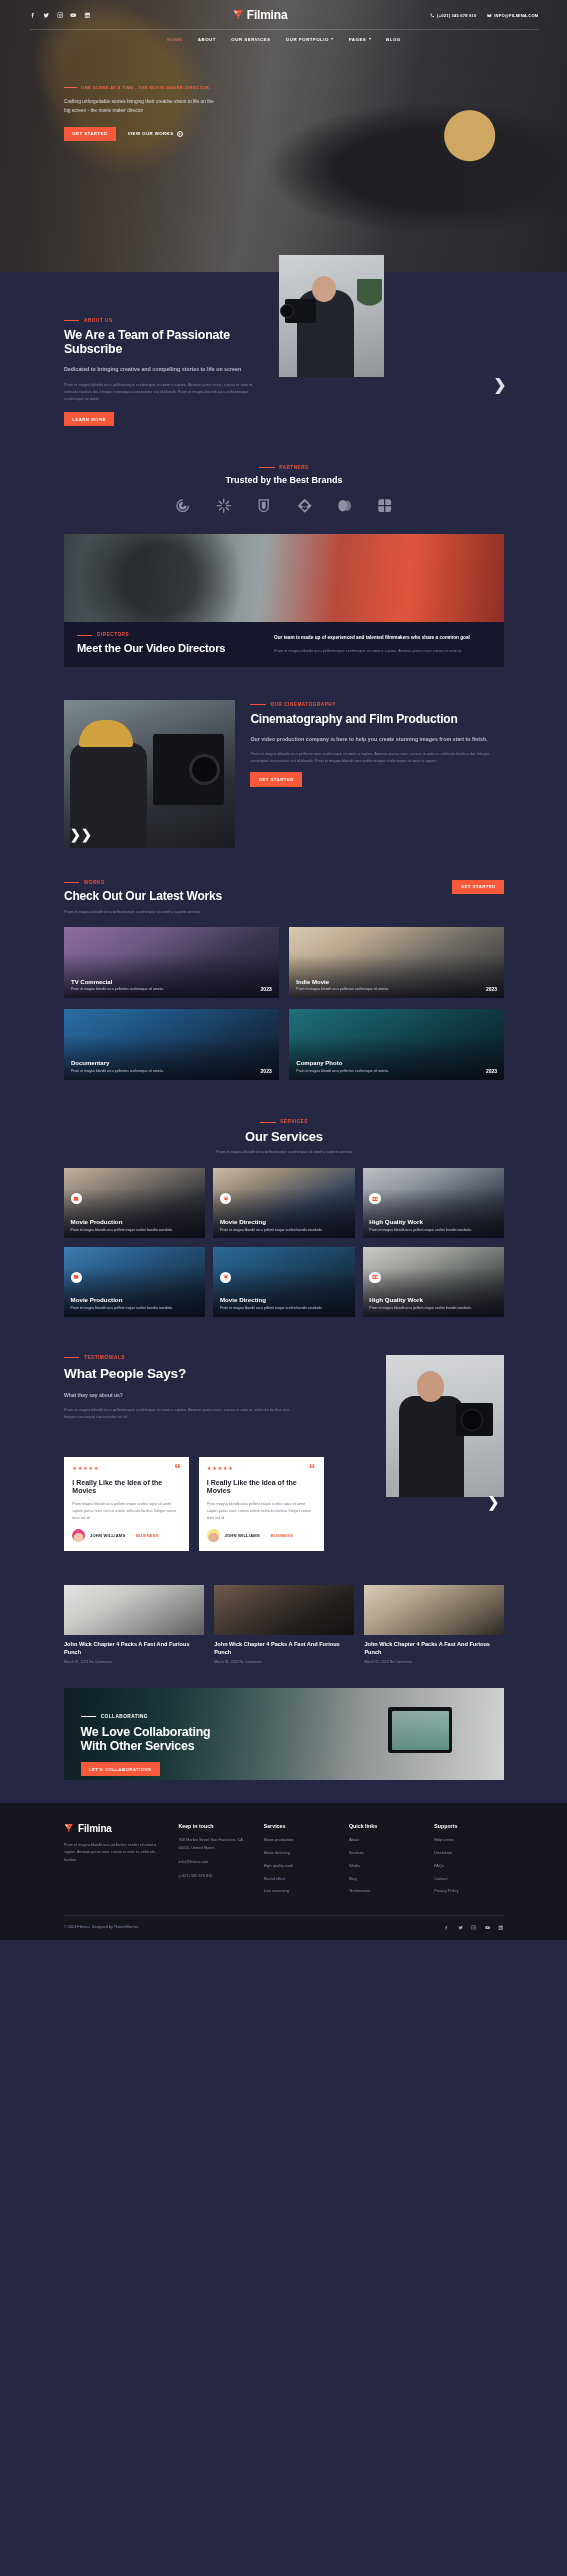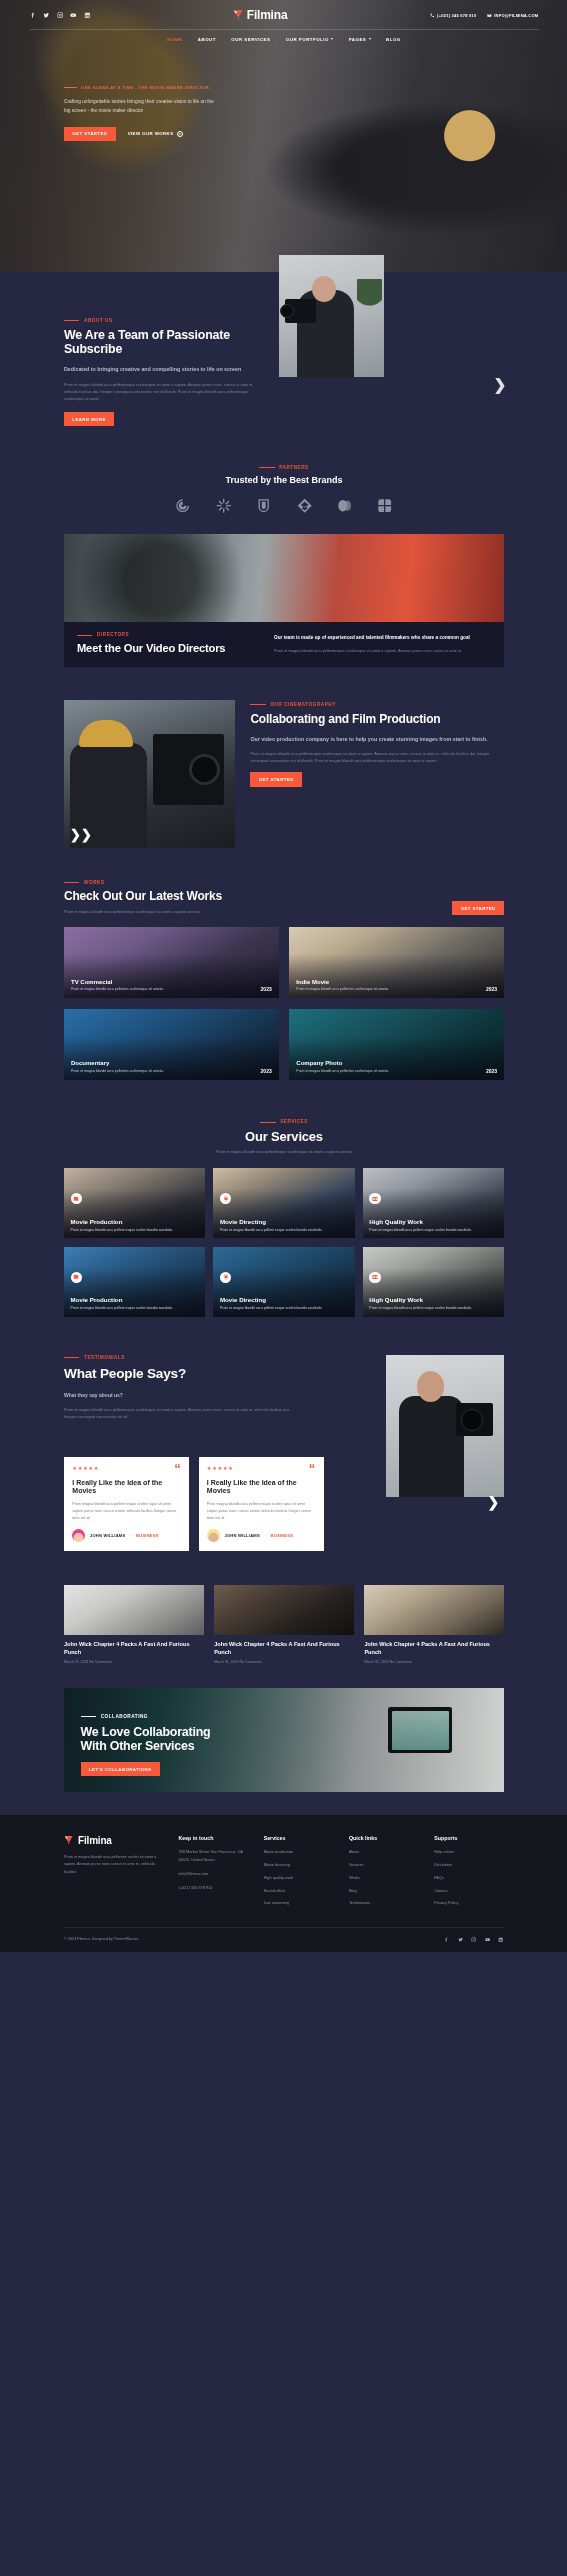--- a/index.html
+++ b/index.html
@@ -126,21 +126,21 @@
   .cine-media .lens { position:absolute; right:15.4px; top:54px; width:31px; height:31px; border-radius:50%;
     background:#0a0b0e; border:3px solid #2b2d33; }
   .cine-arrow { position:absolute; left:6px; bottom:6px; color:#fff; font-size:13px; font-weight:bold; }
   .cine-right { flex:1; padding-top:2.4px; }
   .cine-right .h2 { margin:6px 0 8.3px; font-size:12px; }
   .cine-right .lead { margin-bottom:6px; }
   .cine-right .btn { margin-top:8.3px; }
 
   
   .works { padding:6px 0 24px; }
-  .works-head { display:flex; justify-content:space-between; align-items:flex-end; }
+  .works-head { display:flex; justify-content:space-between; align-items:flex-start; }
   .works-head .h2 { margin:5.3px 0 4.7px; font-size:12px; }
   .works-grid { display:grid; grid-template-columns:1fr 1fr; gap:10.6px; margin-top:12px; }
   .work { position:relative; height:71px; overflow:hidden; }
   .work .ov { position:absolute; inset:0; background:linear-gradient(180deg,rgba(10,10,20,0) 38%,rgba(10,10,20,.82) 100%); }
   .work .txt { position:absolute; left:7px; right:7px; bottom:6px; z-index:3; }
   .work .wt { font-size:6px; font-weight:bold; }
   .work .wrow { display:flex; justify-content:space-between; align-items:flex-end; margin-top:1.8px; gap:4.7px; }
   .work .wd { font-size:3.5px; color:#c3c6d6; line-height:1.5; }
   .work .wy { font-size:5px; font-weight:bold; }
   .w1 { background:linear-gradient(150deg,#8d6ea0 0%,#6d5a86 30%,#3b3550 62%,#231f33 100%); }
@@ -203,21 +203,21 @@
   .blog-left .btn { margin-top:7.7px; }
   .blog-posts { display:grid; grid-template-columns:repeat(3,1fr); gap:10.6px; flex:1; }
   .post .thumb { height:50px; }
   .p1 { background:linear-gradient(150deg,#e4e4e2 0%,#c9c9c6 34%,#8d8d8c 72%,#5d5d5e 100%); }
   .p2 { background:linear-gradient(150deg,#6e5d4d 0%,#4a3e36 30%,#24201e 66%,#12100f 100%); }
   .p3 { background:linear-gradient(150deg,#d6cbb7 0%,#b5a78e 30%,#6e6454 70%,#2b2722 100%); }
   .post h5 { font-size:5.6px; line-height:1.35; font-weight:bold; margin:6.5px 0 4.1px; }
   .post .meta { font-size:3.5px; color:#8387a2; }
 
   
-  .collab { height:104px; position:relative; overflow:hidden; margin-bottom:22.5px;
+  .collab { height:92px; position:relative; overflow:hidden; margin-bottom:22.5px;
     background:linear-gradient(100deg,#1b4f51 0%,#2c6f6a 22%,#6f9f96 42%,#cfd3d0 66%,#e7e9e6 100%);padding-left:48px; }
   .collab:after { content:""; position:absolute; inset:0;
     background:linear-gradient(90deg,rgba(10,14,20,.72) 0%,rgba(10,14,20,.4) 55%,rgba(10,14,20,.1) 100%); }
   .collab .tablet { position:absolute; right:52px; top:19px; width:64px; height:46px; background:#111216;
     border-radius:2.4px; }
   .collab .tablet i { position:absolute; inset:3.5px; background:linear-gradient(170deg,#bfe0d8,#6fae9f); border-radius:1.2px; }
   .collab-body { position:absolute; left:16.6px; top:26px; z-index:4; }
   .collab-body .h2 { font-size:12.4px; line-height:1.16; margin:5.3px 0 8.3px; }
   .collab .eyebrow { color:#fff; }
   .collab .eyebrow .dash { background:#fff; }
@@ -439,21 +439,21 @@
           <span class="cap"></span>
           <span class="rig"></span>
           <span class="lens"></span>
           <span class="cine-arrow">❯❯</span>
         </div>
         <div class="cine-right">
           <div class="eyebrow">
             <span class="dash"></span>
             <span>OUR CINEMATOGRAPHY</span>
           </div>
-          <h2 class="h2">Collaborating and Film Production</h2>
+          <h2 class="h2">Cinematography and Film Production</h2>
           <p class="lead">Our video production company is here to help you create stunning images from start to finish.</p>
           <p class="body-text">Proin et magna blandit arcu pellentesque scelerisque sit amet a sapien. Aenean purus nunc, cursus in ante in, vehicula facilisis dui. Integer consequat consectetur est id blandit. Proin et magna blandit arcu pellentesque scelerisque sit amet a sapien.</p>
           <button class="btn">GET STARTED</button>
         </div>
       </div>
     </div>
   </section>
 
   <section class="works">
     <div class="container">

